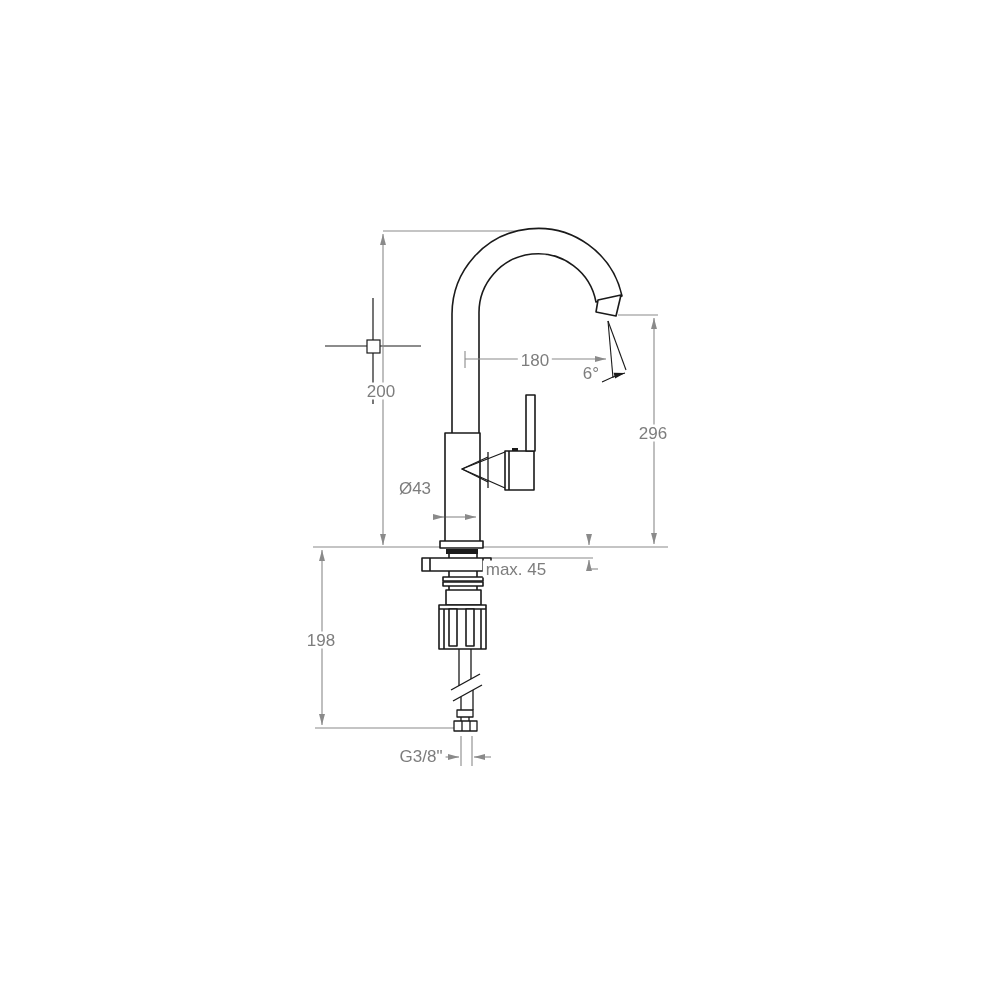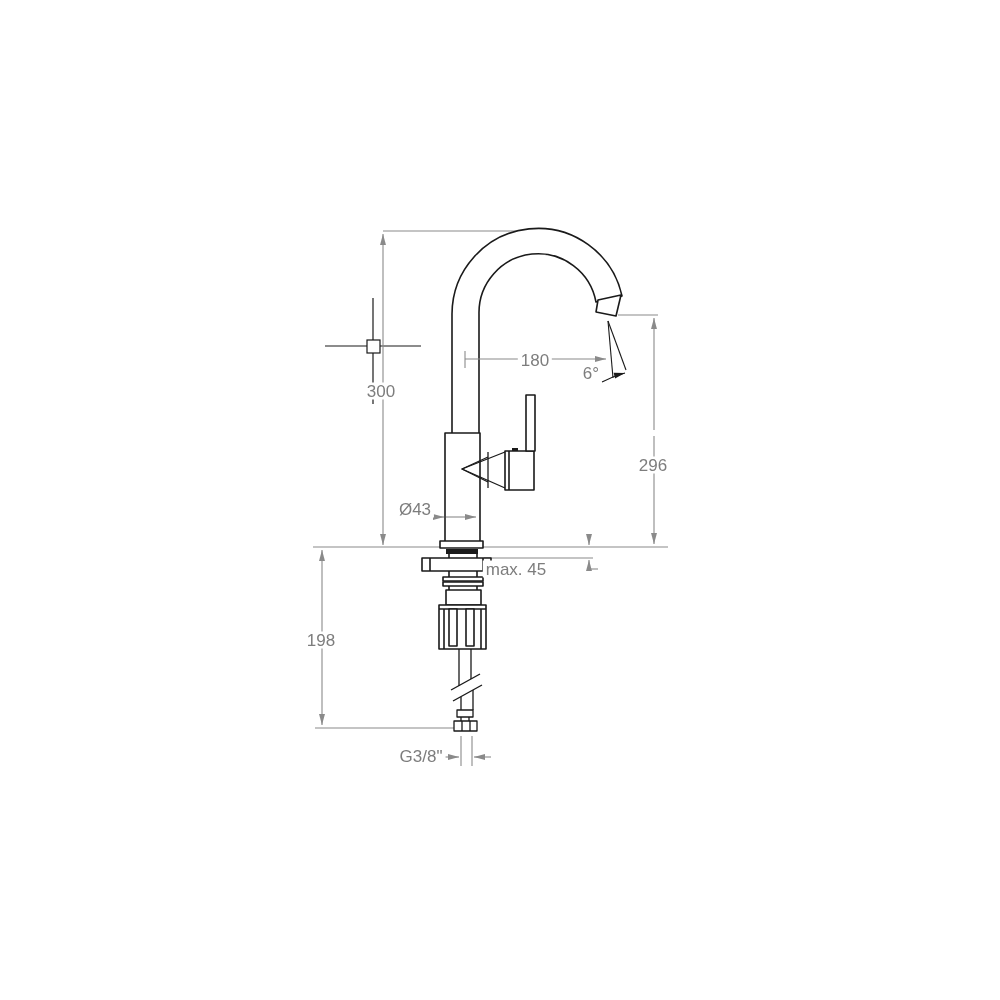--- a/index.html
+++ b/index.html
@@ -162,28 +162,28 @@
 
       <g>
         <line x1="461" y1="736" x2="461" y2="766"></line>
         <line x1="472" y1="736" x2="472" y2="766"></line>
         <path d="M442,757 L459,757" marker-end="url(#ag)"></path>
         <path d="M491,757 L474,757" marker-end="url(#ag)"></path>
       </g>
     </g>
   </svg>
 
-  <span class="dim-label" style="left:381px;top:391px;">300</span>
+  <span class="dim-label" style="left:381px;top:391px;">200</span>
 
   <span class="dim-label" style="left:535px;top:360px;">180</span>
 
   <span class="dim-label" style="left:591px;top:373px;">6°</span>
 
-  <span class="dim-label" style="left:653px;top:433px;margin-top:32px;">296</span>
+  <span class="dim-label" style="left:653px;top:433px;">296</span>
 
-  <span class="dim-label" style="left:415px;top:509px;">Ø43</span>
+  <span class="dim-label" style="left:415px;top:488px;">Ø43</span>
 
   <span class="dim-label" style="left:516px;top:569px;">max. 45</span>
 
   <span class="dim-label" style="left:321px;top:640px;">198</span>
 
   <span class="dim-label" style="left:421px;top:756px;">G3/8"</span>
 </div>
 
 </body></html>

